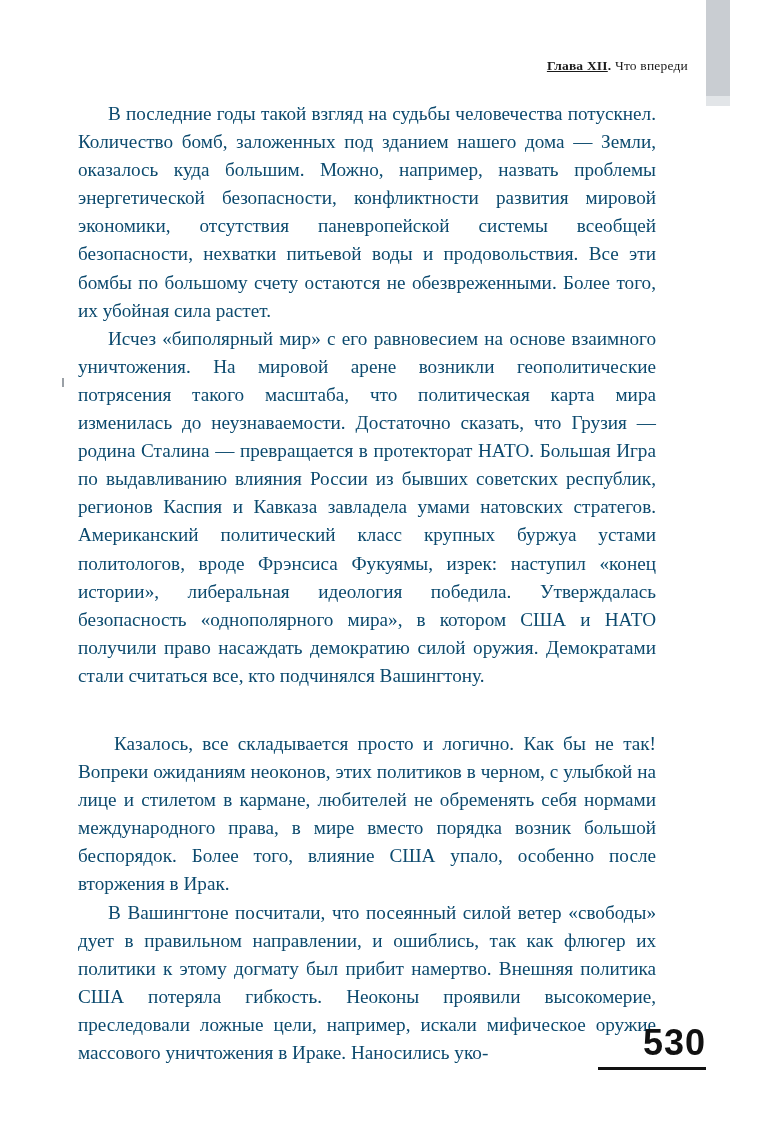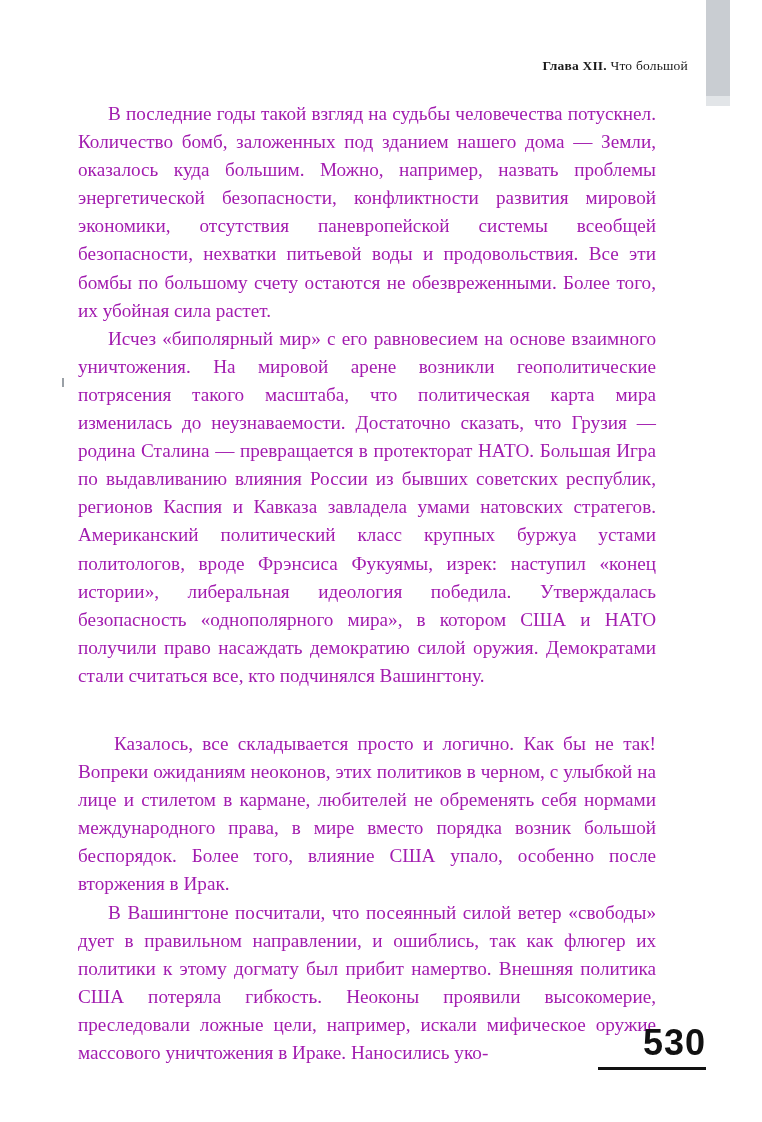--- a/index.html
+++ b/index.html
@@ -47,39 +47,40 @@
     position: absolute;
     top: 58px;
     right: 74px;
     font-size: 13.5px;
     letter-spacing: 0.2px;
     color: #1a1a1a;
     white-space: nowrap;
   }
   .running-head .chapter {
     font-weight: bold;
+    text-decoration: underline;
   }
   .running-head .sep {
     font-weight: bold;
   }
   .running-head .subtitle {
     font-weight: normal;
   }
 
   
   .body-text {
     position: absolute;
     left: 78px;
     top: 100px;
     width: 578px;
     font-size: 19.2px;
     line-height: 28.1px;
     text-align: justify;
     text-justify: inter-word;
-    color: #a21caf;
+    color: #0c4a6e;
     hyphens: manual;
   }
   .body-text p {
     margin: 0;
     text-indent: 30px;
   }
   .body-text p.indent-wide {
     text-indent: 36px;
     margin-top: 40px;
   }
@@ -119,21 +120,21 @@
 </style>
 </head>
 <body>
 
 <div class="page">
 
   <div class="edge-bar"></div>
   <div class="edge-bar-lower"></div>
 
   <div class="running-head">
-    <span class="chapter">Глава XII</span><span class="sep">. </span><span class="subtitle">Что большой</span>
+    <span class="chapter">Глава XII</span><span class="sep">. </span><span class="subtitle">Что впереди</span>
   </div>
 
   <div class="margin-mark"></div>
 
   <div class="body-text">
     <p>В последние годы такой взгляд на судьбы человечества потускнел. Количество бомб, заложенных под зданием нашего дома — Земли, оказалось куда большим. Можно, например, назвать проблемы энергетической безопасности, конфликтности развития  мировой экономики, отсутствия паневропейской системы всеобщей безопасности, нехватки питьевой воды и продовольствия. Все эти бомбы по большому счету остаются не обезвреженными. Более того, их убойная сила растет.</p>
     <p>Исчез «биполярный мир» с его равновесием на основе взаимного уничтожения. На мировой арене возникли геополитические потрясения такого масштаба, что политическая карта мира изменилась до неузнаваемости. Достаточно сказать, что  Грузия — родина Сталина —  превращается в протекторат НАТО. Большая Игра по выдавливанию влияния России из бывших советских республик, регионов Каспия и Кавказа завладела умами натовских стратегов. Американский политический класс крупных буржуа устами политологов, вроде Фрэнсиса Фукуямы, изрек: наступил «конец истории», либеральная идеология победила. Утверждалась безопасность «однополярного мира», в котором США и НАТО получили право насаждать демократию силой оружия.  Демократами стали считаться все, кто подчинялся Вашингтону.</p>
     <p class="indent-wide"> Казалось, все складывается просто и логично. Как бы не так! Вопреки ожиданиям неоконов, этих политиков в черном, с улыбкой на лице и стилетом в кармане, любителей не обременять себя нормами международного права, в мире вместо порядка возник большой беспорядок. Более того, влияние США упало, особенно после вторжения в Ирак.</p>
     <p>В Вашингтоне посчитали, что посеянный силой ветер «свободы» дует в правильном  направлении, и ошиблись, так как флюгер их политики к этому догмату был прибит намертво. Внешняя политика США потеряла гибкость.  Неоконы проявили высокомерие, преследовали ложные цели, например, искали мифическое оружие массового уничтожения в Ираке. Наносились уко-</p>
   </div>

